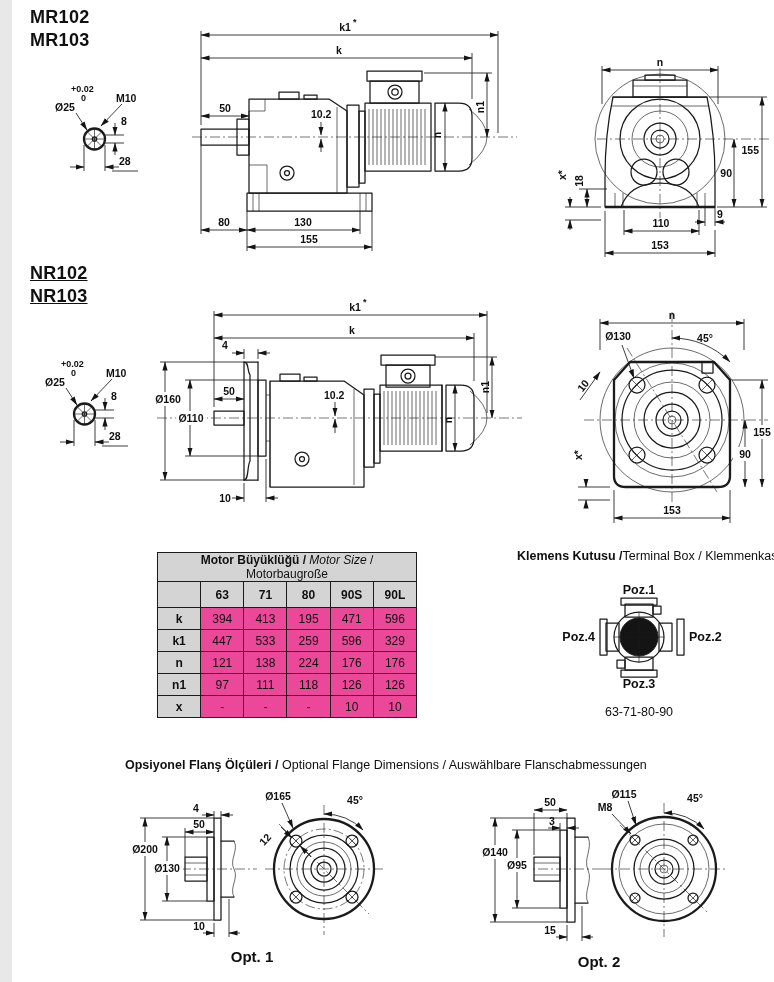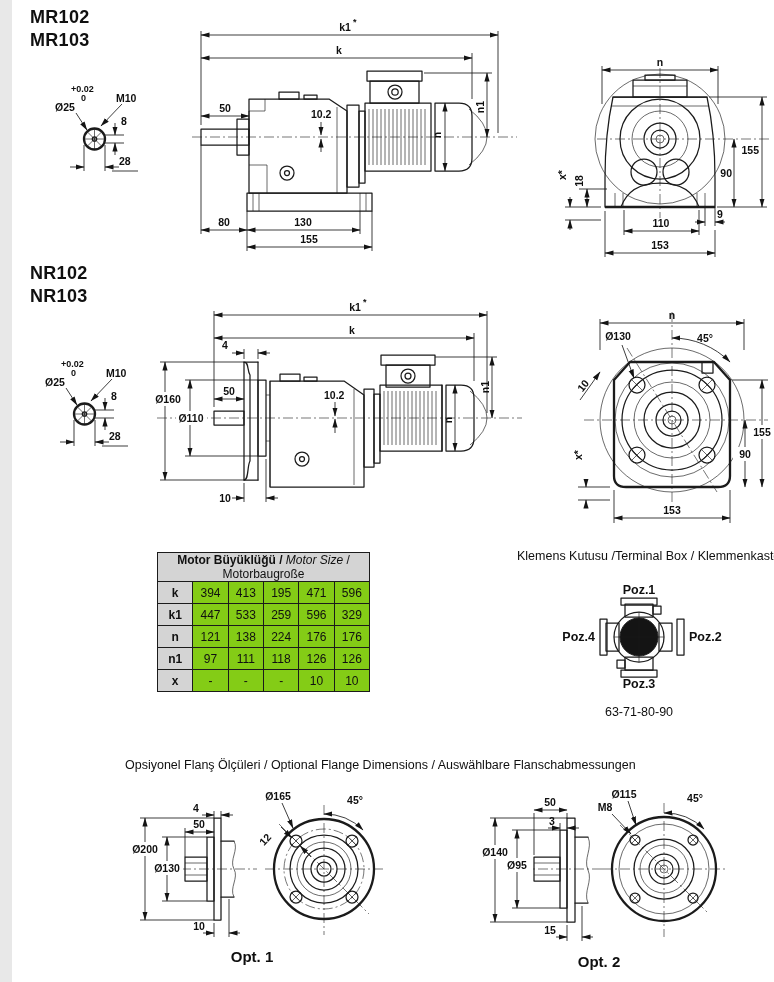--- a/index.html
+++ b/index.html
@@ -1,44 +1,44 @@
 <!DOCTYPE html>
 <html><head>
 <meta charset="utf-8">
 <style>
   html,body{margin:0;padding:0;background:#e8e8e8;}
   .page{position:relative;width:774px;height:982px;background:#ffffff;overflow:hidden;
         font-family:"Liberation Sans",sans-serif;color:#101010;margin-left:12px;}
   .abs{position:absolute;}
   .model-title{font-weight:bold;font-size:18px;line-height:1.25;letter-spacing:0.3px;}
   .sec-title{font-size:12.5px;white-space:nowrap;}
-  .sec-title .b{font-weight:normal;}
+  .sec-title .b{font-weight:bold;}
   .sec-title .i{}
   
   svg{overflow:visible;}
   .o{stroke:#1b1b1b;fill:none;stroke-width:1.25;stroke-linejoin:round;stroke-linecap:round;}
   .ob{stroke:#1b1b1b;fill:none;stroke-width:2.3;stroke-linejoin:round;}
   .t{stroke:#1b1b1b;fill:none;stroke-width:0.65;}
   .d{stroke:#1b1b1b;fill:none;stroke-width:0.85;}
   .cl{stroke:#1b1b1b;fill:none;stroke-width:0.6;stroke-dasharray:10 3 2 3;}
   .wbg{fill:#ffffff;stroke:none;}
   .blk{fill:#141414;stroke:#1b1b1b;}
   text{fill:#0f0f0f;}
   .dt{font:bold 10.5px "Liberation Sans",sans-serif;}
   .dts{font:bold 9px "Liberation Sans",sans-serif;}
   .lbl{font:bold 15px "Liberation Sans",sans-serif;}
   .poz{font:bold 12.5px "Liberation Sans",sans-serif;}
   .cap{font:12.5px "Liberation Sans",sans-serif;}
   
-  table.size{border-collapse:collapse;table-layout:fixed;width:213px;}
+  table.size{border-collapse:collapse;table-layout:fixed;width:260px;}
   table.size th,table.size td{border:1.6px solid #1b1b1b;text-align:center;vertical-align:middle;
      font-size:12px;padding:0;height:21px;}
   table.size tr.hrow th{height:28px;background:#d4d4d4;font-weight:normal;}
   table.size tr.crow th{height:25px;background:#d4d4d4;}
-  table.size td{background:#84cc16;font-weight:normal;}
+  table.size td{background:#ec4899;font-weight:normal;}
   table.size th.rl{background:#d4d4d4;}
   .hrow .b{font-weight:bold;}
   .hrow .i{font-style:italic;}
 </style>
 </head>
 <body>
 
 <div class="page">
 
   <div class="abs model-title" style="left:18px;top:6px;">
@@ -213,21 +213,21 @@
     <text class="dt" x="103" y="16" text-anchor="middle">n</text>
     <text class="dt" x="202" y="104" text-anchor="end">155</text>
     <text class="dt" x="175" y="127" text-anchor="end">90</text>
     <text class="dt" transform="rotate(-90 26 131)" x="26" y="131" text-anchor="middle">18</text>
     <text class="dt" transform="rotate(-90 9 125)" x="9" y="125" text-anchor="middle">x*</text>
     <text class="dt" x="160" y="168">9</text>
     <text class="dt" x="104" y="177" text-anchor="middle">110</text>
     <text class="dt" x="103" y="199" text-anchor="middle">153</text>
   </svg>
 
-  <div class="abs model-title" style="left:18px;top:262px;">
+  <div class="abs model-title" style="left:18px;top:262px;text-decoration:underline;">
     <div>NR102</div>
     <div>NR103</div>
   </div>
 
   <svg class="abs" style="left:20px;top:350px;" width="130" height="160" viewBox="0 0 130 160">
     <defs>
         <marker id="aS2" markerWidth="10" markerHeight="8" refX="8.5" refY="3" orient="auto-start-reverse" markerUnits="userSpaceOnUse">
           <path d="M0,0.4 L9,3 L0,5.6 Z" fill="#141414"></path>
         </marker>
       </defs>
@@ -404,20 +404,28 @@
     <rect class="wbg" x="161" y="147" width="24" height="14"></rect>
     <text class="dt" x="173" y="158" text-anchor="middle">90</text>
     <text class="dt" x="100" y="214" text-anchor="middle">153</text>
   </svg>
 
   <div class="abs" style="left:145px;top:552px;">
     <table class="size">
       <tbody>
           <tr class="hrow">
         <th colspan="6"><span class="b">Motor Büyüklüğü / </span><span class="i">Motor Size</span><span> / Motorbaugroße</span></th>
+      </tr>
+      <tr class="crow">
+        <th style="width:38px;"></th>
+        <th style="width:44px;">63</th>
+        <th style="width:44px;">71</th>
+        <th style="width:44px;">80</th>
+        <th style="width:45px;">90S</th>
+        <th style="width:45px;">90L</th>
       </tr>
       <tr>
         <th class="rl">k</th>
         <td>394</td>
         <td>413</td>
         <td>195</td>
         <td>471</td>
         <td>596</td>
       </tr>
       <tr>

